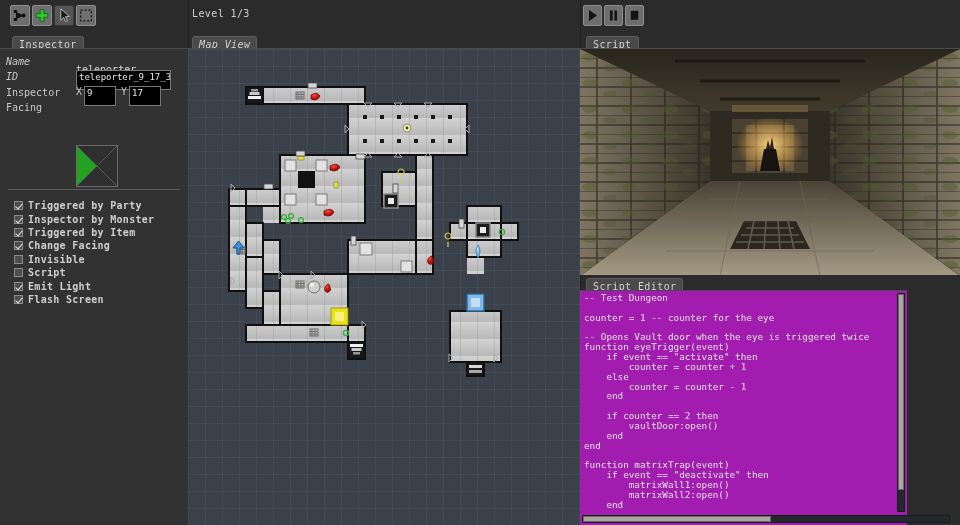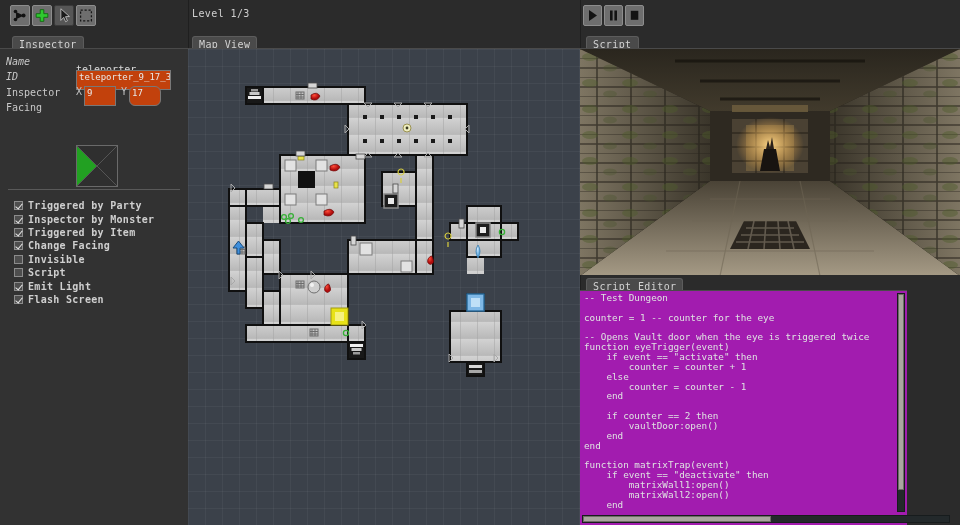--- a/index.html
+++ b/index.html
@@ -51,21 +51,21 @@
     background: #323232;
     border-top: 1px solid #4a4a4a;
     color: #c8c8c8;
     font-size: 10px;
   }
   .row { position: absolute; left: 6px; height: 13px; line-height: 13px; white-space: nowrap; }
   .val-static { position: absolute; left: 76px; color: #d8d8d8; margin-top: 8px; }
   .field {
     position: absolute;
     height: 20px; line-height: 12px;
-    background: #c2410c;
+    background: #000000;
     border: 1px solid #787878;
     color: #e8e8e8;
     font-size: 9px;
     padding-left: 2px;
     overflow: hidden;
     white-space: nowrap;
   }
   .axis-lbl { position: absolute; font-size: 10px; color: #c0c0c0; }
 
   
@@ -101,21 +101,21 @@
     border-width: 0 1.4px 1.4px 0;
     transform: rotate(40deg);
   }
   .cblabel { font-size: 10px; color: #cfcfcf; letter-spacing: .3px; }
 
   
   #level-label {
     position: absolute; left: 192px; top: 8px;
     font-size: 10px; color: #cfcfcf; letter-spacing: .4px;
   }
-  #map-tabs { left: 192px; top: 33px; }
+  #map-tabs { left: 192px; top: 33px; font-style: italic; }
   #mapview {
     position: absolute; left: 188px; top: 48px;
     width: 392px; height: 477px;
     background:
       repeating-linear-gradient(to right,
         rgba(255,255,255,.045) 0 1px, transparent 1px 17px),
       repeating-linear-gradient(to bottom,
         rgba(255,255,255,.045) 0 1px, transparent 1px 17px),
       #3b414a;
     border-top: 1px solid #4a4a4a;
@@ -230,21 +230,21 @@
     <div class="row" style="top:6px;font-style:italic;">Name</div>
     <div class="val-static" style="top:6px;height:13px;line-height:13px;">teleporter</div>
 
     <div class="row" style="top:21px;font-style:italic;">ID</div>
     <div class="field" style="left:76px; top:21px; width:95px;">teleporter_9_17_3</div>
 
     <div class="row" style="top:37px;">Inspector</div>
     <div class="axis-lbl" style="left:76px; top:37px;">X</div>
     <div class="field" style="left:84px; top:37px; width:32px;">9</div>
     <div class="axis-lbl" style="left:121px; top:37px;">Y</div>
-    <div class="field" style="left:129px; top:37px; width:32px;border-radius:6px;">17</div>
+    <div class="field" style="left:129px; top:37px; width:32px;">17</div>
 
     <div class="row" style="top:52px;">Facing</div>
 
     <div id="facing-widget">
       <svg width="40" height="40" viewBox="0 0 40 40">
         <rect width="40" height="40" fill="#2a2a2a"></rect>
         <polygon points="0,0 20,20 0,40" fill="#22a022"></polygon>
         <polygon points="0,0 20,20 40,0" fill="#2f2f2f"></polygon>
         <polygon points="40,0 20,20 40,40" fill="#2f2f2f"></polygon>
         <polygon points="0,40 20,20 40,40" fill="#2f2f2f"></polygon>

